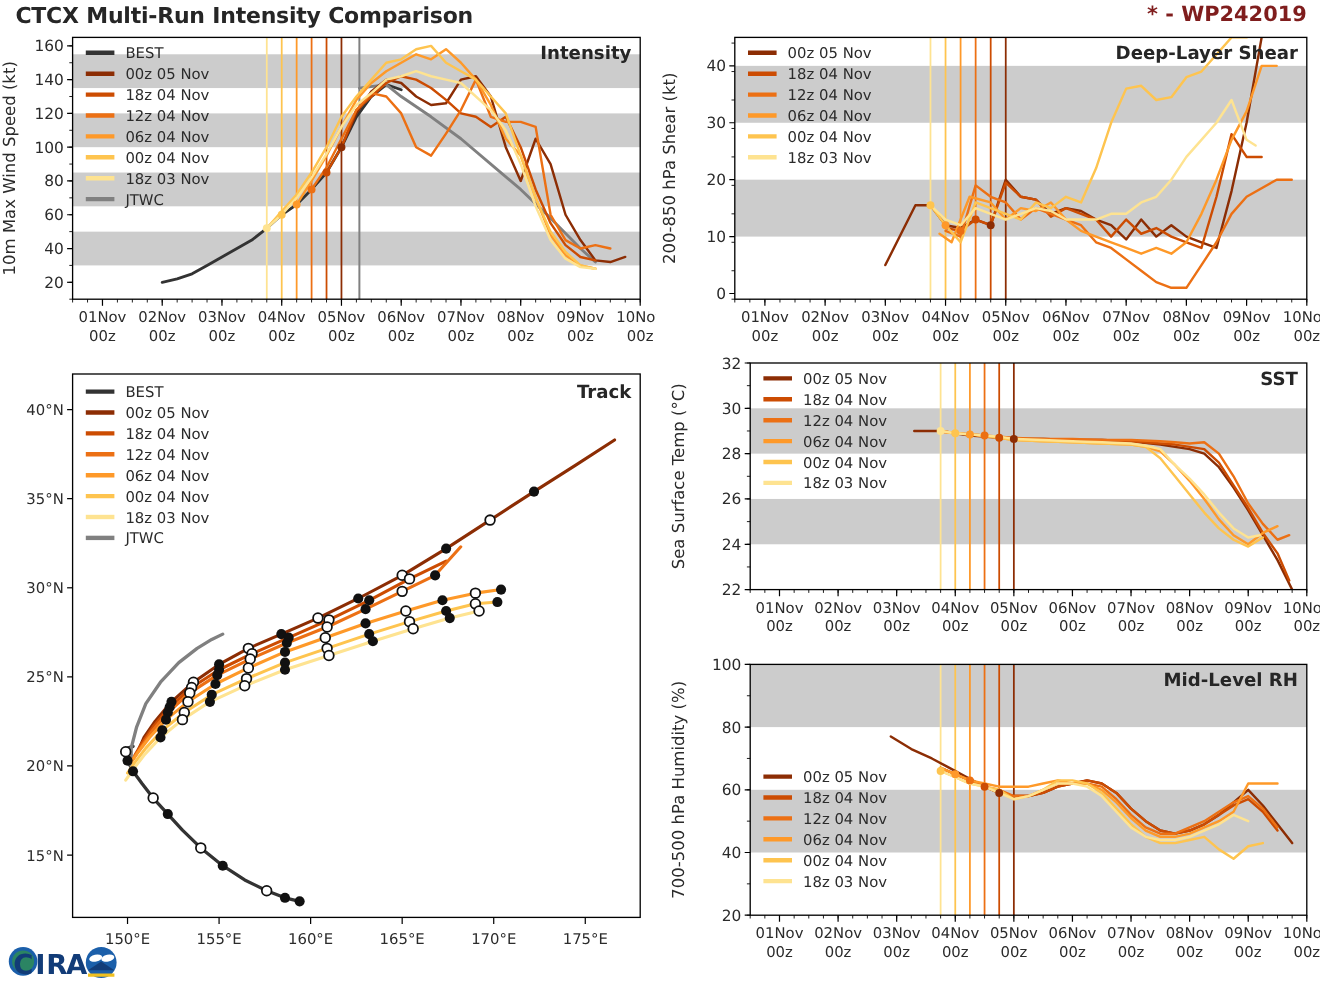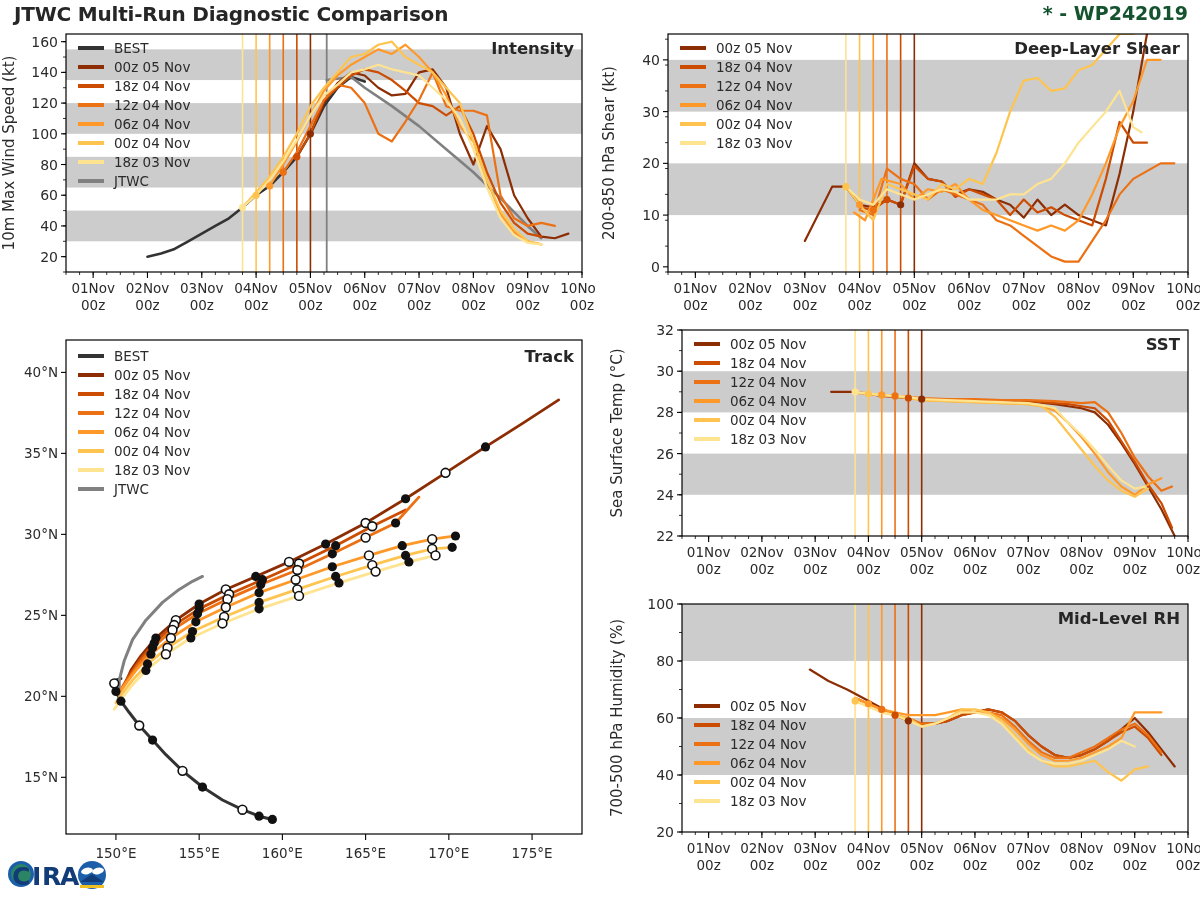--- a/index.html
+++ b/index.html
@@ -1,32 +1,32 @@
 <!DOCTYPE html>
 <html><head>
 <meta charset="utf-8">
 <style>
   html,body{margin:0;padding:0;background:#ffffff;}
   body{width:1200px;height:900px;font-family:"DejaVu Sans",sans-serif;color:#2b2b2b;overflow:hidden;position:relative;}
   #root{position:relative;width:1200px;height:900px;}
 
   .hdr-left{position:absolute;left:14px;top:2px;font-size:20px;font-weight:bold;letter-spacing:-0.2px;color:#262626;}
-  .hdr-right{position:absolute;right:12px;top:2px;font-size:19px;font-weight:bold;color:#14532d;}
+  .hdr-right{position:absolute;right:12px;top:2px;font-size:19px;font-weight:bold;color:#7f1d1d;}
 
   .panel{position:absolute;}
   .panel svg{display:block;}
 
   .logo{position:absolute;left:4px;top:852px;width:112px;height:44px;}
 </style>
 </head>
 <body>
 
 <div id="root">
 
-  <div class="hdr-left">JTWC Multi-Run Diagnostic Comparison</div>
+  <div class="hdr-left">CTCX Multi-Run Intensity Comparison</div>
   <div class="hdr-right">* - WP242019</div>
 
   <div class="panel" id="panel-intensity" style="left:0px;top:26px;">
       <svg width="596" height="304" viewBox="0 0 596 304">
         <defs>
           <clipPath id="clip-intensity">
             <rect x="66" y="8" width="516" height="238"></rect>
           </clipPath>
         </defs>
         <rect x="66" y="184.58064516129033" width="516" height="30.70967741935482" fill="#cccccc"></rect>

